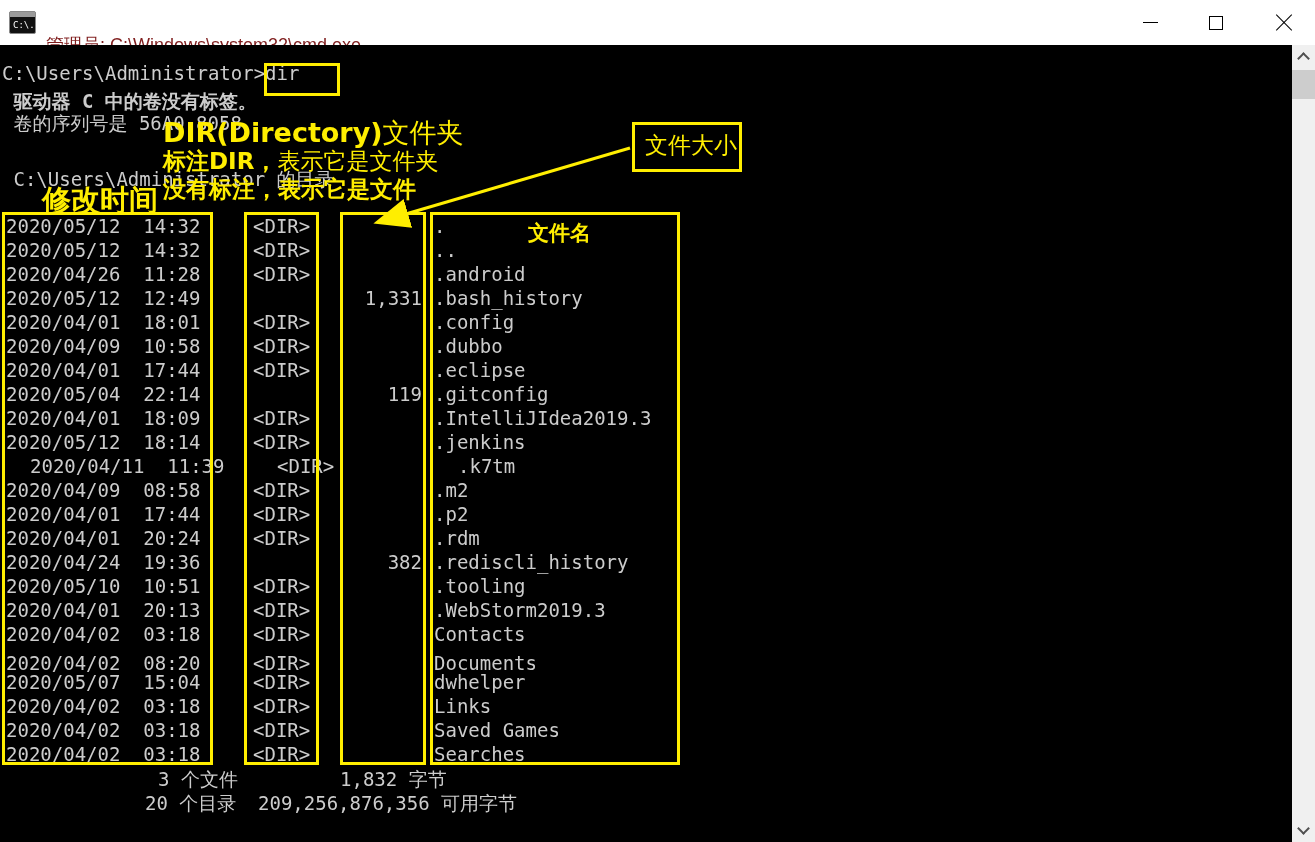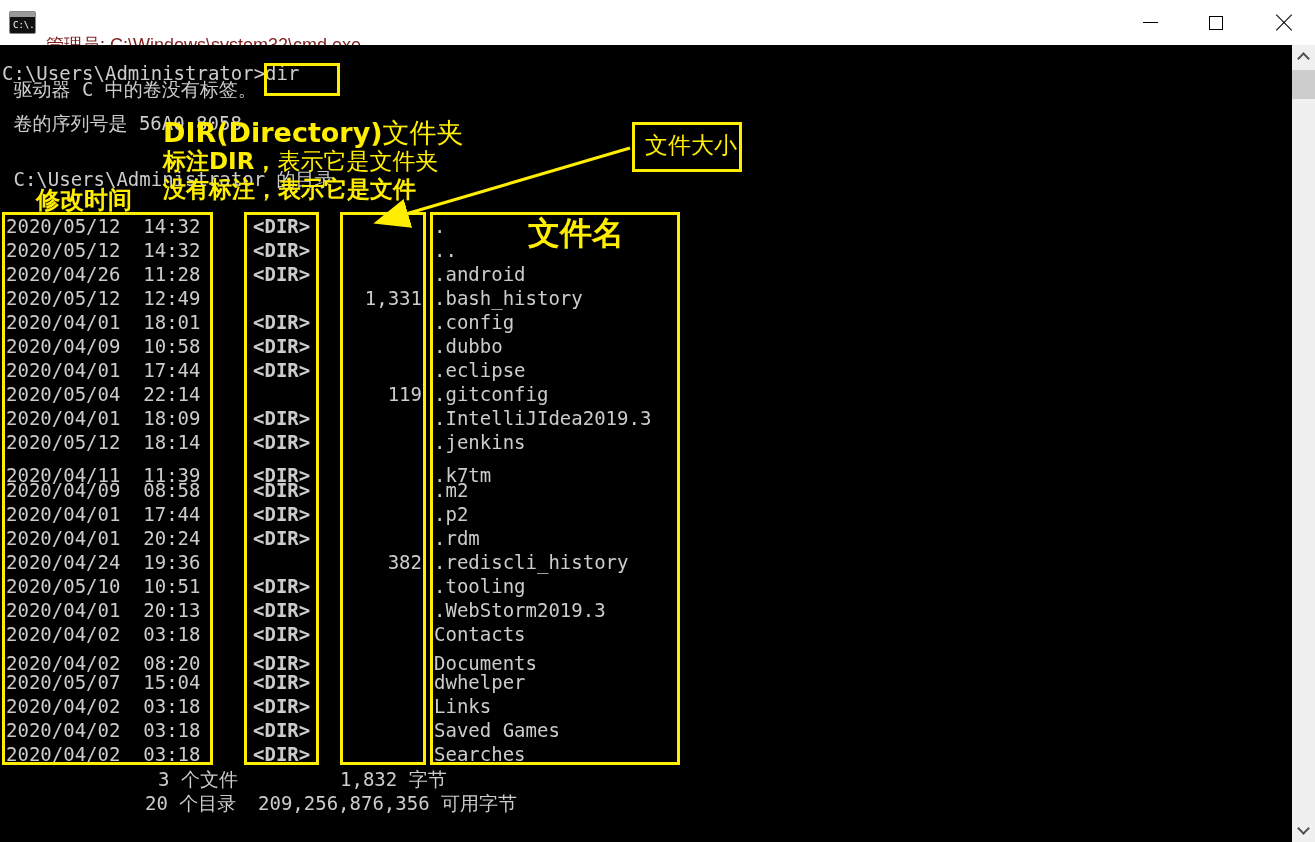--- a/index.html
+++ b/index.html
@@ -29,21 +29,21 @@
   .glyph-close::after  { transform:rotate(-45deg); }
 
   
   .console { position:absolute; left:0; top:45px; width:1116px; height:797px;
              background:#000; color:#cccccc; font-size:19px; line-height:24px; }
   .cline { position:absolute; white-space:pre; }
 
   
   .file-row { position:absolute; left:0; width:1292px; height:24px; }
   .fr-datetime { position:absolute; left:6px; white-space:pre; }
-  .fr-dir      { position:absolute; left:253px; white-space:pre;font-weight:bold; }
+  .fr-dir      { position:absolute; left:253px; white-space:pre; }
   .fr-size     { position:absolute; left:340px; width:82px; text-align:right; white-space:pre; }
   .fr-name     { position:absolute; left:434px; white-space:pre; }
 
   
   .ybox { position:absolute; border:3px solid #ffee00; }
   .ylabel { position:absolute; color:#ffee00; white-space:pre;
             font-family:"DejaVu Serif","Liberation Serif",serif; }
   .ylabel.bold { font-weight:bold; }
   .ann-sans-bold { font-family:"DejaVu Sans","Liberation Sans",sans-serif; font-weight:bold; }
   .arrow-svg { position:absolute; left:0; top:0; width:1292px; height:797px; pointer-events:none; }
@@ -78,21 +78,21 @@
         </div>
       <div class="win-btn">
           <div class="glyph-close"></div>
         </div>
     </div>
   </div>
 
   <div class="console">
 
     <div class="cline" style="left:2px; top:16px;">C:\Users\Administrator&gt;dir</div>
-    <div class="cline" style="left:2px; top:32px;"> 驱动器 C 中的卷没有标签。</div>
+    <div class="cline" style="left:2px; top:44px;font-weight:bold;"> 驱动器 C 中的卷没有标签。</div>
     <div class="cline" style="left:2px; top:66px;"> 卷的序列号是 56A0-8058</div>
     <div class="cline" style="left:2px; top:122px;text-align:center;"> C:\Users\Administrator 的目录</div>
 
     <div id="rows-container">
         <div class="file-row" style="top: 169px;">
           <span class="fr-datetime">2020/05/12  14:32</span>
           <span class="fr-dir">&lt;DIR&gt;</span>
           <span class="fr-size"></span>
           <span class="fr-name">.</span>
         </div>
@@ -143,21 +143,21 @@
           <span class="fr-dir">&lt;DIR&gt;</span>
           <span class="fr-size"></span>
           <span class="fr-name">.IntelliJIdea2019.3</span>
         </div>
         <div class="file-row" style="top: 385px;">
           <span class="fr-datetime">2020/05/12  18:14</span>
           <span class="fr-dir">&lt;DIR&gt;</span>
           <span class="fr-size"></span>
           <span class="fr-name">.jenkins</span>
         </div>
-        <div class="file-row" style="top: 418px;">
+        <div class="file-row" style="top: 409px; margin-left: 24px;">
           <span class="fr-datetime">2020/04/11  11:39</span>
           <span class="fr-dir">&lt;DIR&gt;</span>
           <span class="fr-size"></span>
           <span class="fr-name">.k7tm</span>
         </div>
         <div class="file-row" style="top: 433px;">
           <span class="fr-datetime">2020/04/09  08:58</span>
           <span class="fr-dir">&lt;DIR&gt;</span>
           <span class="fr-size"></span>
           <span class="fr-name">.m2</span>
@@ -235,31 +235,31 @@
     <div class="cline" style="left:145px; top:746px;">20 个目录</div>
     <div class="cline" style="left:258px; top:746px;">209,256,876,356 可用字节</div>
 
     <div class="ybox" style="left:264px; top:18px;  width:76px;  height:33px;"></div>
     <div class="ybox" style="left:2px;   top:167px; width:211px; height:553px;"></div>
     <div class="ybox" style="left:244px; top:167px; width:75px;  height:553px;"></div>
     <div class="ybox" style="left:340px; top:167px; width:86px;  height:553px;"></div>
     <div class="ybox" style="left:430px; top:167px; width:250px; height:553px;"></div>
     <div class="ybox" style="left:632px; top:77px;  width:110px; height:50px;"></div>
 
-    <div class="ylabel bold" style="left:36px; top:143px; font-size:24px;">修改时间</div>
+    <div class="ylabel bold" style="left:42px; top:143px; font-size:29px;">修改时间</div>
 
     <div class="ylabel" style="left:163px; top:76px; font-size:27px;"><span class="ann-sans-bold">DIR(Directory)</span><span>文件夹</span></div>
 
     <div class="ylabel" style="left:163px; top:104px; font-size:23px;"><span class="ann-sans-bold">标注DIR，</span><span>表示它是文件夹</span></div>
 
     <div class="ylabel bold" style="left:163px; top:132px; font-size:23px;">没有标注，表示它是文件</div>
 
     <div class="ylabel" style="left:645px; top:88px; font-size:23px;">文件大小</div>
 
-    <div class="ylabel bold" style="left:528px; top:176px; font-size:32px;text-align:right;">文件名</div>
+    <div class="ylabel bold" style="left:528px; top:176px; font-size:21px;text-align:right;">文件名</div>
 
     <svg class="arrow-svg">
       <defs>
         <marker id="ah" markerWidth="12" markerHeight="10" refX="9" refY="5" orient="auto">
           <path d="M0,0 L12,5 L0,10 Z" fill="#ffee00"></path>
         </marker>
       </defs>
       <line x1="630" y1="103" x2="382" y2="176" stroke="#ffee00" stroke-width="3" marker-end="url(#ah)"></line>
     </svg>
   </div>

